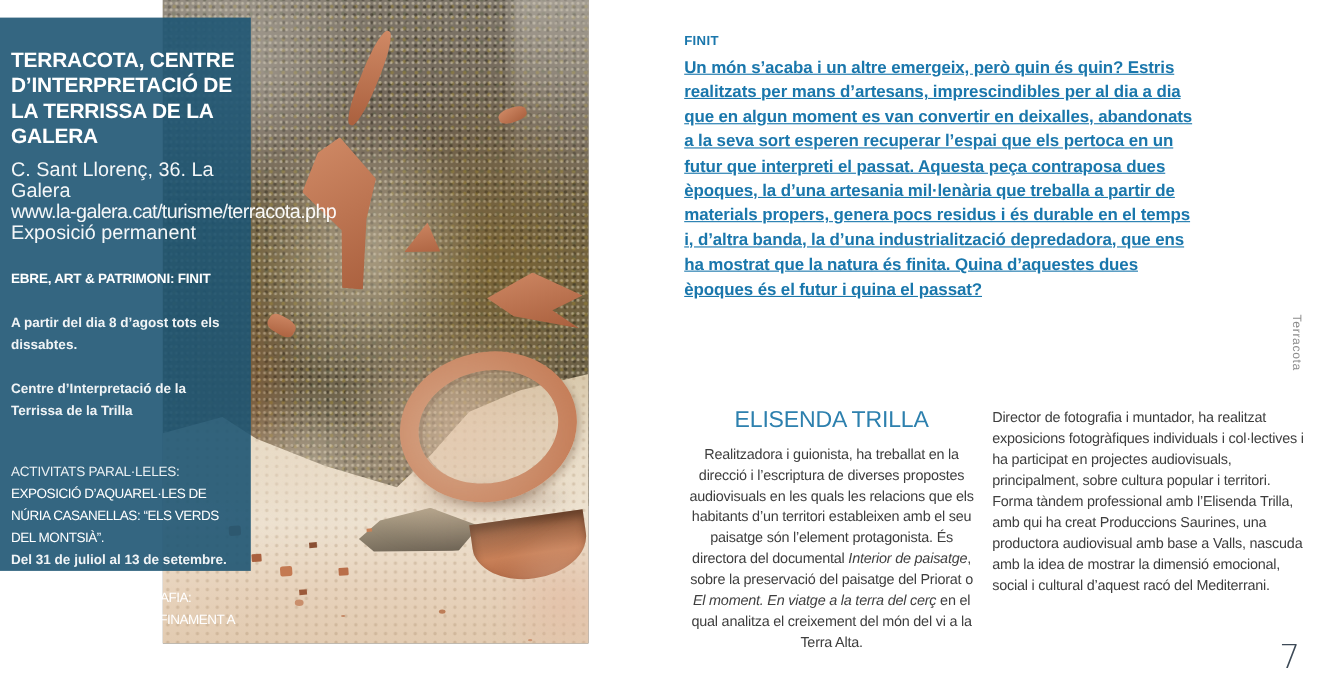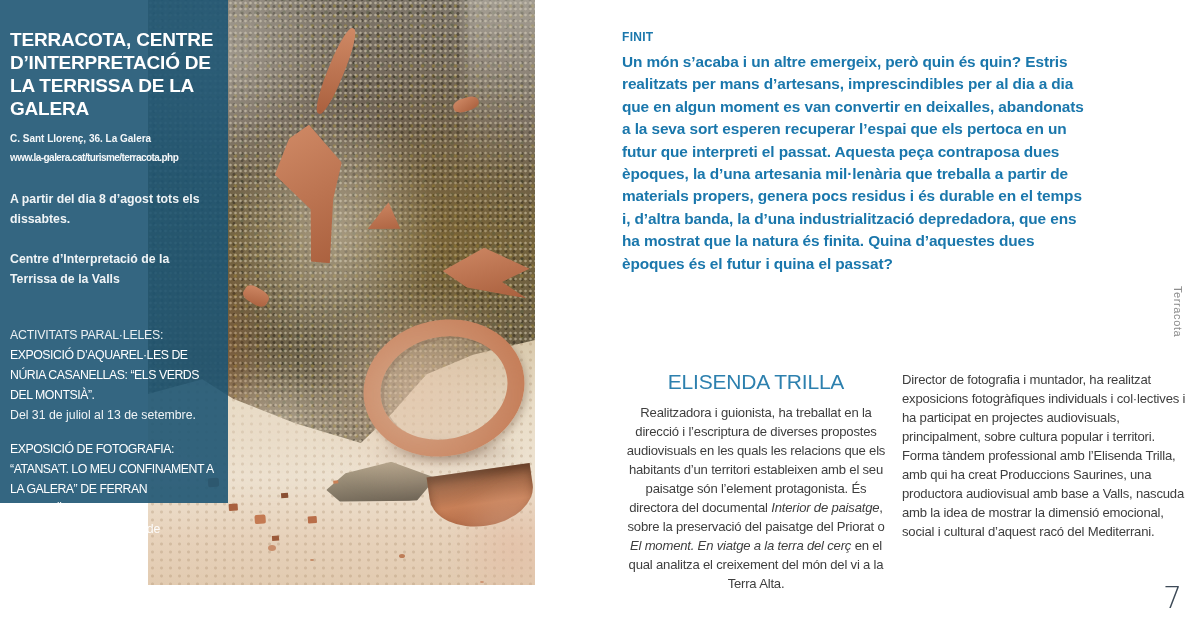--- a/index.html
+++ b/index.html
@@ -73,38 +73,38 @@
                96px 44px 0 -1px #b96e49,122px 8px 0 -3px #c98157,58px 60px 0 -2px #9c5a3a;}
   .crumbs2{position:absolute;left:120px;top:545px;width:8px;height:6px;background:#c98e6b;border-radius:50%;
     box-shadow:40px 12px 0 -2px #c48a67,130px 8px 0 -1px #bd7d57,210px 34px 0 -2px #c98e6b,
                250px -8px 0 -3px #b97a55,165px -20px 0 -3px #c98e6b;}
   .photo .dust2{position:absolute;left:150px;top:280px;width:240px;height:230px;
     background:radial-gradient(ellipse, rgba(228,198,172,.6), transparent 66%);filter:blur(8px);}
   .photo .dust4{position:absolute;left:300px;top:478px;width:130px;height:140px;
     background:radial-gradient(ellipse, rgba(226,185,160,.6), transparent 68%);filter:blur(7px);}
 
   
-  .infobox{position:absolute;left:0;top:0;width:228px;height:503px;z-index:3;
+  .infobox{position:absolute;left:0;top:16px;width:228px;height:503px;z-index:3;
     background:var(--box-teal);color:#fff;padding:28px 10px 0 10px;}
   .infobox .title{font-size:19px;line-height:23px;font-weight:bold;letter-spacing:-0.2px;}
-  .infobox .contact{margin-top:9px;font-size:10px;line-height:19px;font-weight:bold;color:rgba(255,255,255,.95);}
+  .infobox .contact{margin-top:9px;font-size:18px;line-height:19px;font-weight:normal;color:rgba(255,255,255,.95);}
   .infobox .nowrap{white-space:nowrap;letter-spacing:-0.55px;}
   .infobox .section{margin-top:22px;font-size:12.3px;line-height:20px;}
   .infobox .sec-title{font-weight:bold;letter-spacing:-0.2px;}
   .infobox .sec-text{font-weight:600;color:rgba(255,255,255,.93);margin-top:20px;}
   .infobox .activities{margin-top:36px;font-size:12.3px;line-height:20px;}
   .infobox .act-label{font-weight:400;letter-spacing:-0.2px;color:rgba(255,255,255,.9);}
   .infobox .expo-title{font-weight:normal;letter-spacing:-0.45px;}
-  .infobox .expo-dates{font-weight:400;color:rgba(255,255,255,.93);}
+  .infobox .expo-dates{font-weight:700;color:rgba(255,255,255,.93);}
   .infobox .gap{margin-top:14px;}
 
   
   .article{position:absolute;left:622px;top:30px;width:462px;}
   .article h1{font-size:12px;font-weight:bold;color:var(--headline-blue);letter-spacing:.3px;margin-bottom:7px;}
-  .article p{font-size:15.4px;line-height:22.4px;font-weight:600;color:var(--headline-blue);letter-spacing:-0.1px;}
+  .article p{font-size:15.4px;line-height:22.4px;font-weight:600;color:var(--headline-blue);letter-spacing:-0.1px;text-decoration:underline;}
 
   
   .person{position:absolute;top:370px;}
   .person.col1{left:622px;width:268px;text-align:center;}
   .person.col2{left:902px;width:292px;}
   .person h3{font-size:21px;font-weight:400;color:var(--name-blue);letter-spacing:-0.2px;margin-bottom:9px;}
   .person .bio{font-size:13.1px;line-height:19px;color:var(--body-text);letter-spacing:-0.2px;}
 
   
   .vlabel{position:absolute;left:1172px;top:286px;writing-mode:vertical-rl;
@@ -140,24 +140,26 @@
     <div class="crumbs2"></div>
     <div class="dust2"></div>
     <div class="dust4"></div>
   </div>
 
   <div class="infobox">
     <div class="title">TERRACOTA, CENTRE D’INTERPRETACIÓ DE LA TERRISSA DE LA GALERA</div>
     <div class="contact">
       <div>C. Sant Llorenç, 36. La Galera</div>
       <div class="nowrap">www.la-galera.cat/turisme/terracota.php</div>
+      <div>Exposició permanent</div>
     </div>
     <div class="section">
+      <div class="sec-title">EBRE, ART &amp; PATRIMONI: FINIT</div>
       <div class="sec-text">A partir del dia 8 d’agost tots els dissabtes.</div>
-      <div class="sec-text">Centre d’Interpretació de la Terrissa de la Valls</div>
+      <div class="sec-text">Centre d’Interpretació de la Terrissa de la Trilla</div>
     </div>
     <div class="activities">
       <div class="act-label">ACTIVITATS PARAL·LELES:</div>
       <div class="expo-title">EXPOSICIÓ D’AQUAREL·LES DE NÚRIA CASANELLAS: “ELS VERDS DEL MONTSIÀ”.</div>
       <div class="expo-dates">Del 31 de juliol al 13 de setembre.</div>
       <div class="expo-title gap">EXPOSICIÓ DE FOTOGRAFIA: “ATANSA’T. LO MEU CONFINAMENT A LA GALERA” DE FERRAN HORTIGÜELA.</div>
       <div class="expo-dates">Del 19 de setembre a l’1 de novembre.</div>
     </div>
   </div>
 

